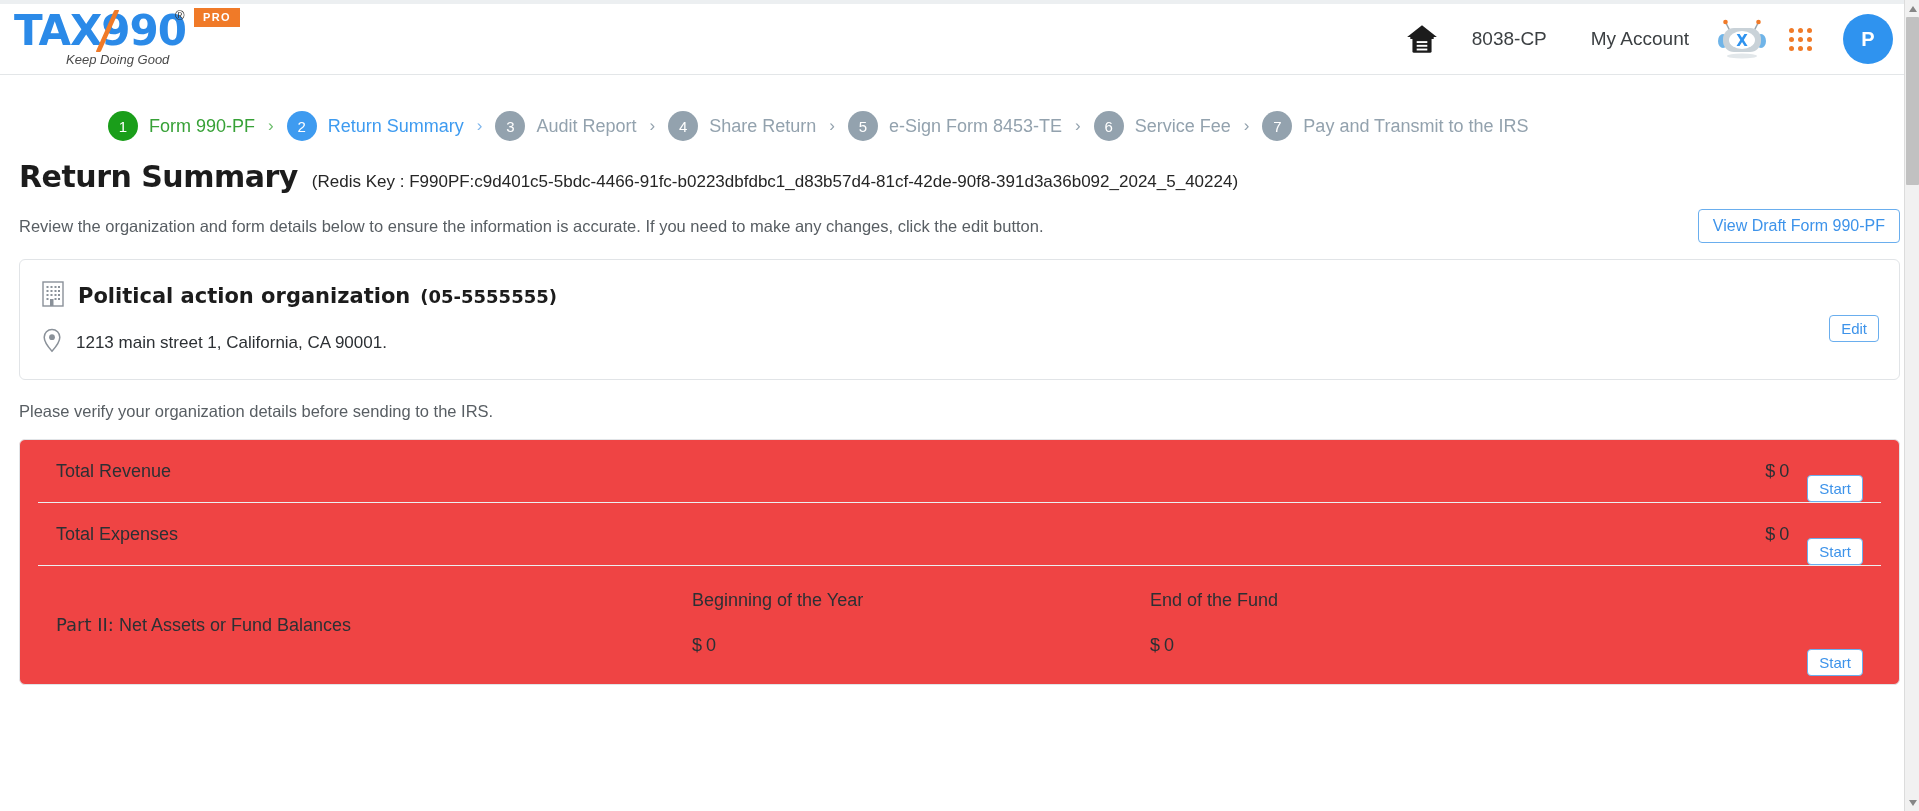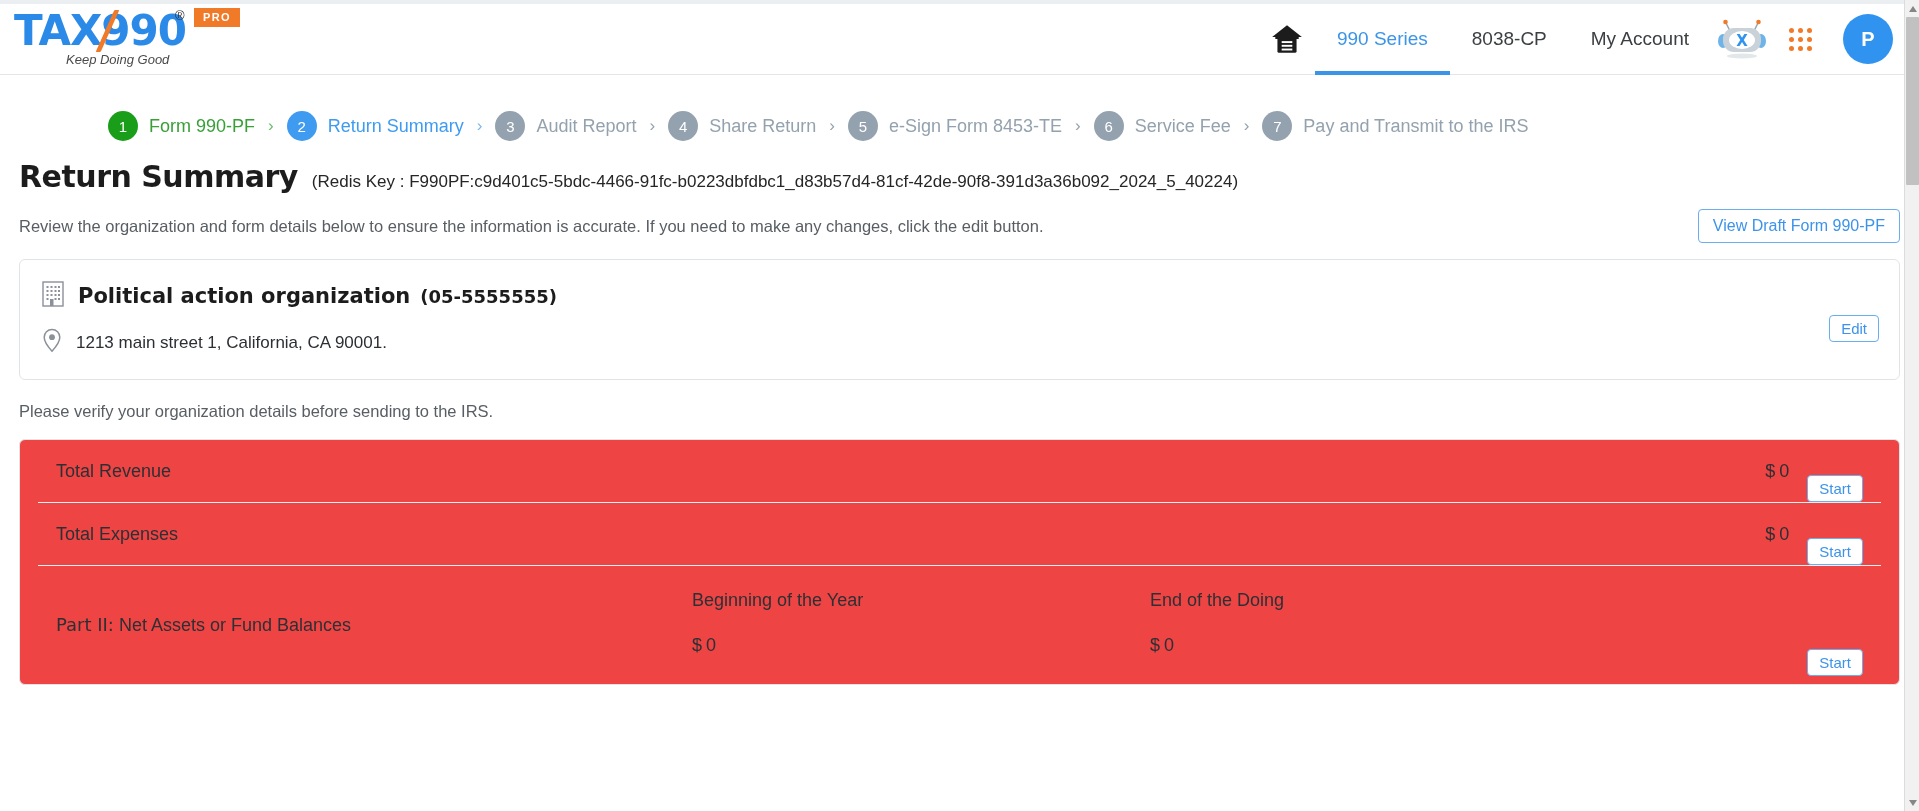--- a/index.html
+++ b/index.html
@@ -202,23 +202,20 @@
     <div class="home-btn">
       <svg width="34" height="34" viewBox="0 0 32 32" aria-hidden="true">
         <path d="M16 3 L30 14 L27 14 L27 16 L5 16 L5 14 L2 14 Z" fill="#1c1c1c"></path>
         <rect x="7" y="15" width="18" height="14" rx="1.5" fill="#1c1c1c"></rect>
         <rect x="11" y="18" width="10" height="1.8" fill="#ffffff"></rect>
         <rect x="11" y="21.5" width="10" height="1.8" fill="#ffffff"></rect>
         <rect x="11" y="25" width="10" height="1.8" fill="#ffffff"></rect>
       </svg>
     </div>
 
-    <div class="nav-item active">
-      <span>990 Series</span>
-    </div>
     <div class="nav-item">
       <span>8038-CP</span>
     </div>
     <div class="nav-item">
       <span>My Account</span>
     </div>
 
     <div class="bot-icon">
       <svg width="56" height="44" viewBox="0 0 56 44" aria-hidden="true">
         <line x1="16" y1="14" x2="12" y2="6" stroke="#9aa5ad" stroke-width="1.6"></line>
@@ -379,21 +376,21 @@
       </div>
 
       <div class="yearcol">
         <div class="yhead">Beginning of the Year</div>
         <div class="yval">
           <span class="cur">$</span><span>0</span>
         </div>
       </div>
 
       <div class="yearcol">
-        <div class="yhead">End of the Doing</div>
+        <div class="yhead">End of the Fund</div>
         <div class="yval">
           <span class="cur">$</span><span>0</span>
         </div>
       </div>
 
       <div class="part-start">
         <button class="btn-outline small">Start</button>
       </div>
     </div>
 

